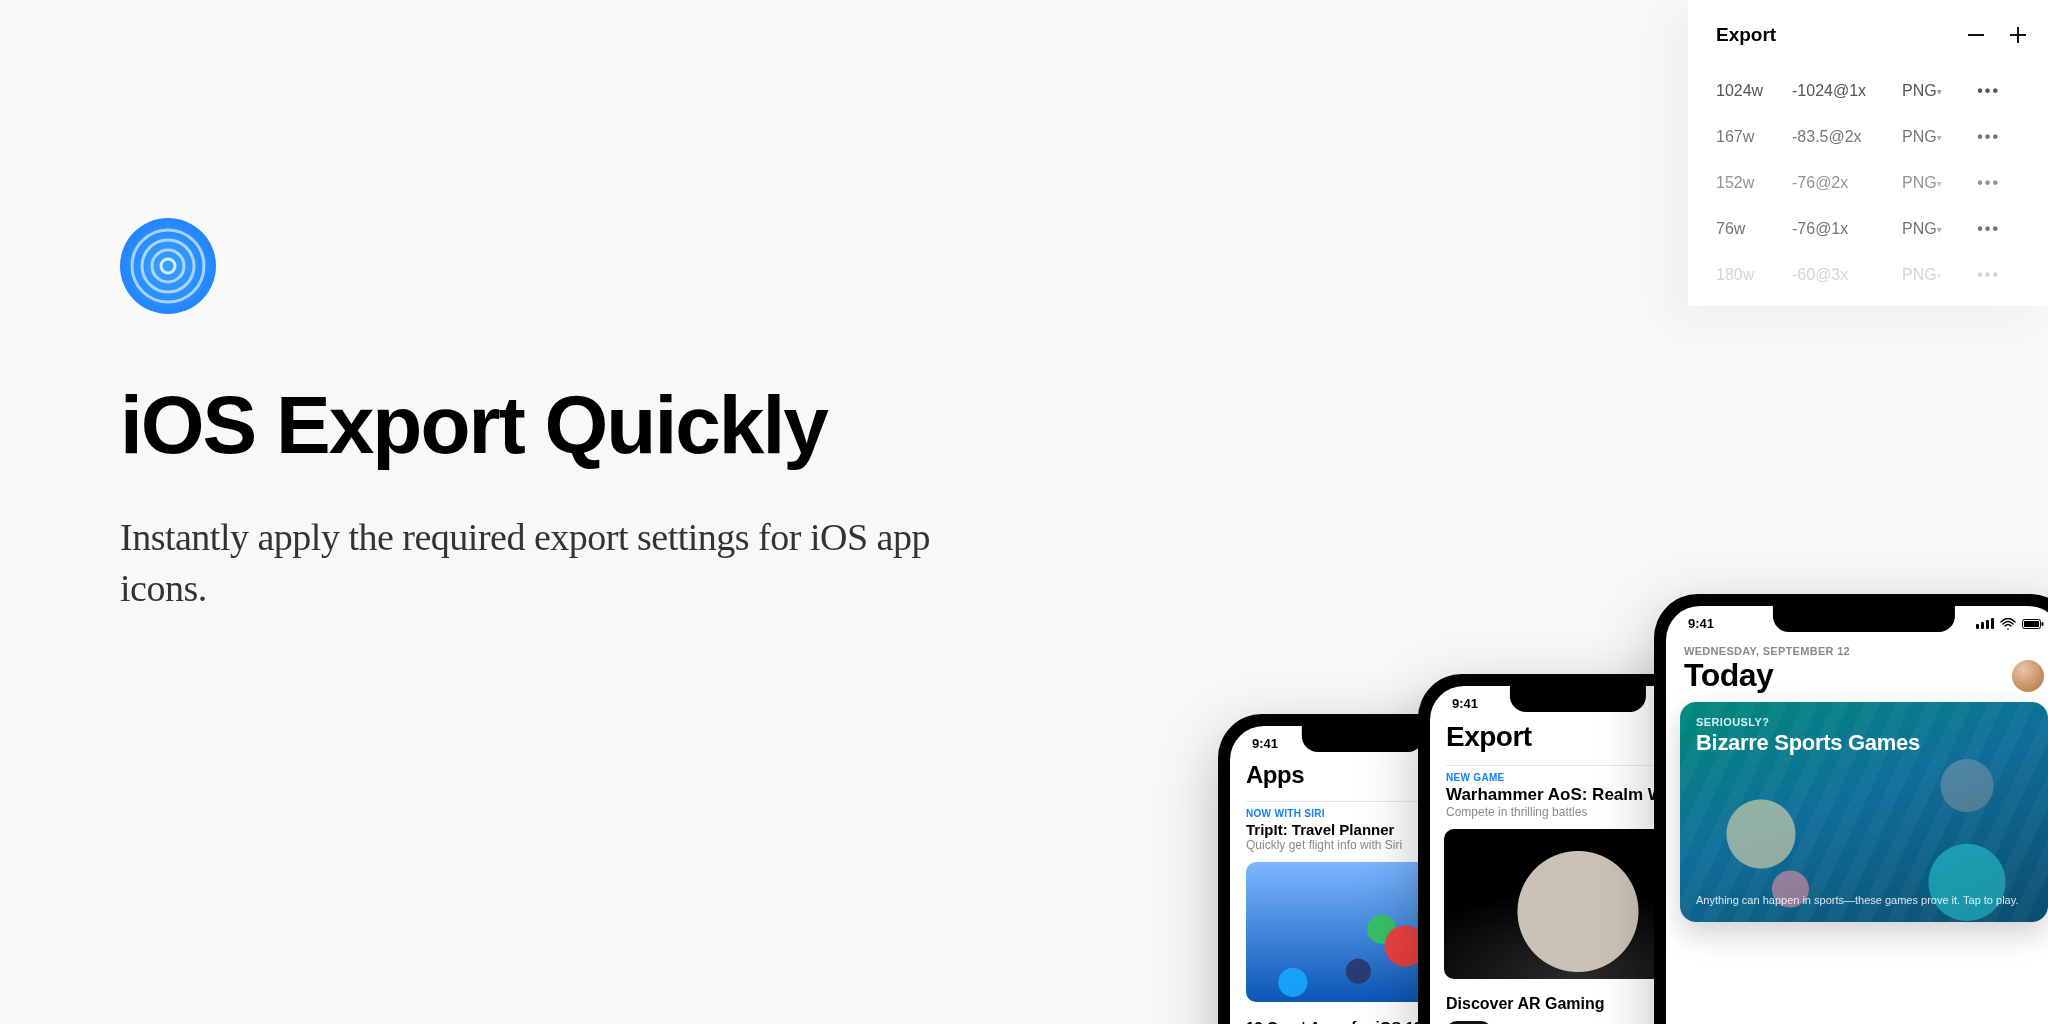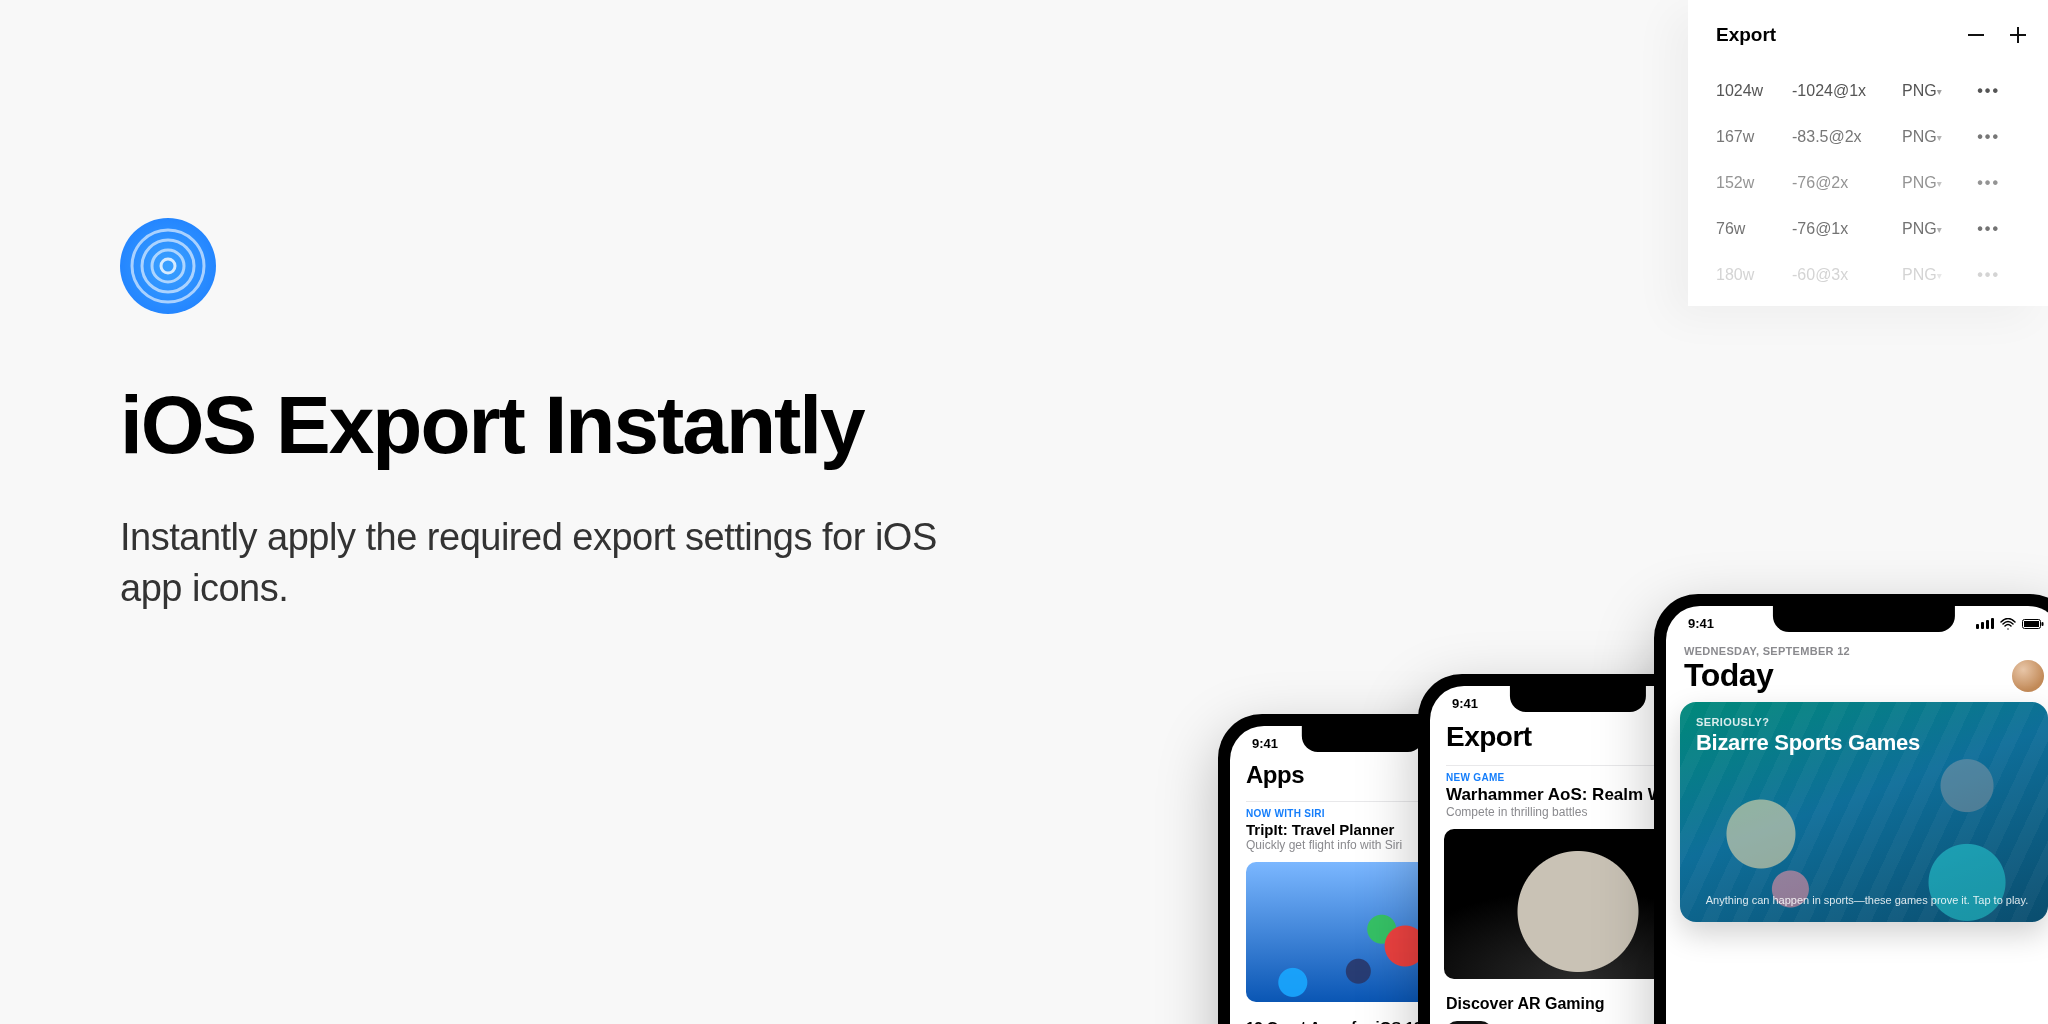--- a/index.html
+++ b/index.html
@@ -32,20 +32,21 @@
     letter-spacing: -2px;
     color: #000;
     margin-bottom: 40px;
   }
   .hero p {
     font-size: 38px;
     line-height: 1.35;
     color: #333;
     font-weight: 400;
     letter-spacing: -0.5px;
+    font-family: Liberation Serif, serif;
   }
 
   
   .export-panel {
     position: absolute;
     top: 0;
     right: 0;
     width: 360px;
     background: #fff;
     padding: 24px 20px 8px 28px;
@@ -154,21 +155,21 @@
   .today-title-row { display:flex; justify-content:space-between; align-items:center; padding: 0 18px 8px; }
   .avatar { width:32px; height:32px; border-radius:50%; background: radial-gradient(circle at 35% 30%, #e8c6a8, #c28a58 70%); }
   .today-card {
     margin: 0 14px; border-radius: 16px; overflow:hidden;
     background: linear-gradient(160deg,#00897a 0%,#0e6e99 45%,#0a4d6e 100%);
     color:#fff; position:relative; height: 220px;
     box-shadow: 0 12px 30px rgba(0,0,0,.18);
   }
   .today-card .k { font-size:11px; font-weight:700; opacity:.85; padding: 14px 16px 2px; letter-spacing:.4px;}
   .today-card .t { font-size:22px; font-weight:800; padding:0 16px 6px; letter-spacing:-.3px;}
-  .today-card .foot { position:absolute; left:16px; right:10px; bottom:14px; font-size:11px; opacity:.85; line-height:1.35;text-align:center;}
+  .today-card .foot { position:absolute; left:16px; right:10px; bottom:14px; font-size:11px; opacity:.85; line-height:1.35;}
   .today-art {
     position:absolute; inset:0;
     background:
       radial-gradient(circle at 22% 60%, #ffd23f 0 34px, transparent 35px),
       radial-gradient(circle at 78% 38%, #7b4b2a 0 26px, transparent 27px),
       radial-gradient(circle at 78% 82%, #1fb5a7 0 38px, transparent 39px),
       radial-gradient(circle at 30% 85%, #ff4d3a 0 18px, transparent 19px),
       repeating-linear-gradient(115deg, rgba(255,255,255,.06) 0 14px, transparent 14px 28px);
     mix-blend-mode: screen; opacity:.55;
   }
@@ -201,21 +202,21 @@
   <div class="hero-icon">
     <svg viewBox="0 0 96 96">
       <g fill="none" stroke="#ffffff" stroke-opacity="0.6">
         <circle cx="48" cy="48" r="36" stroke-width="3"></circle>
         <circle cx="48" cy="48" r="26" stroke-width="3"></circle>
         <circle cx="48" cy="48" r="16" stroke-width="3"></circle>
         <circle cx="48" cy="48" r="7" stroke-width="3" stroke-opacity="0.8"></circle>
       </g>
     </svg>
   </div>
-  <h1>iOS Export Instantly</h1>
+  <h1>iOS Export Quickly</h1>
   <p>Instantly apply the required export settings for iOS app icons.</p>
 </div>
 
 <div class="export-panel">
   <div class="export-header">
     <div class="title">Export</div>
     <div class="btns">
       <span class="minus-icon">
         <svg width="18" height="18" viewBox="0 0 18 18">
             <rect x="1" y="8" width="16" height="2" fill="#111"></rect>

